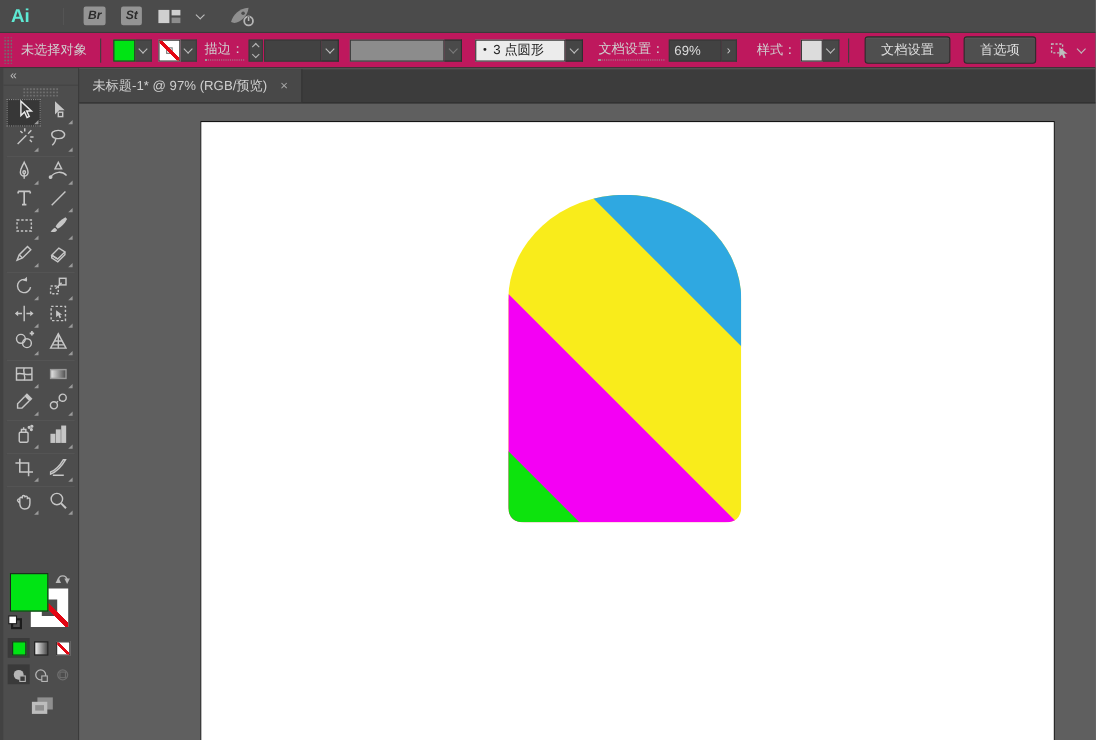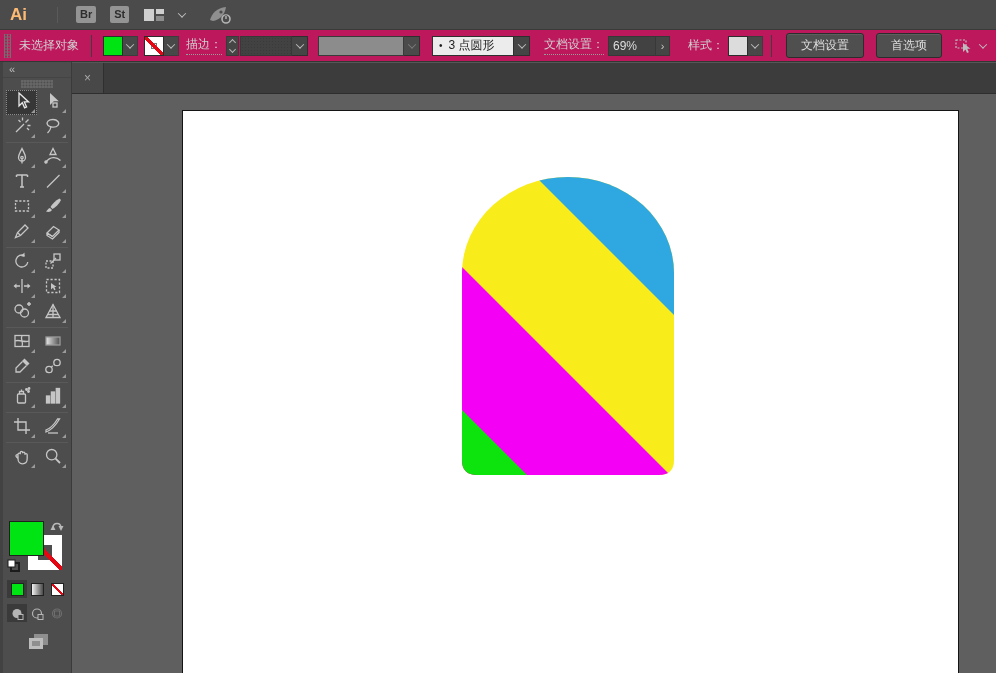--- a/index.html
+++ b/index.html
@@ -3,23 +3,23 @@
 <meta charset="utf-8">
 <style>
   * { box-sizing: border-box; margin: 0; padding: 0; }
   html,body { width:996px; height:673px; overflow:hidden;
     font-family:"Liberation Sans", sans-serif; background:#4d4d4d; }
   .app { width:996px; height:673px; display:flex; flex-direction:column; }
 
   
   .menubar { height:30px; background:#4b4b4b; display:flex; align-items:center;
     border-bottom:1px solid #3a3a3a; flex:0 0 30px; }
-  .logo { color:#fdba74; font-weight:bold; font-size:17px; padding:0 12px 0 10px; letter-spacing:0; }
+  .logo { color:#5eead4; font-weight:bold; font-size:17px; padding:0 12px 0 10px; letter-spacing:0; }
   .menu-item { color:#e2e2e2; font-size:13px; padding:0 13px; height:30px; line-height:30px; cursor:default; }
-  .menubar-right { display:flex; align-items:center; margin-left:18px; gap:14px; }
+  .menubar-right { display:flex; align-items:center; margin-left:18px; gap:14px;font-style:italic; }
   .mb-sep { width:1px; height:16px; background:#3e3e3e; border-right:1px solid #5a5a5a; margin-right:4px;}
   .badge-btn { background:#949494; color:#2d2d2d; font-weight:bold; font-size:11px;
     padding:2px 4px; border-radius:2px; line-height:13px; }
   .chev { display:inline-block; width:6px; height:6px; border-right:1.5px solid #bdbdbd;
     border-bottom:1.5px solid #bdbdbd; transform:rotate(45deg) translate(-1px,-1px); }
   .ws-icon svg, .gpu-icon svg { display:block; }
 
   
   .controlbar { height:32px; background:#be185d; border-bottom:1px solid #353535;
     display:flex; align-items:center; font-size:12px; color:#cfcfcf; flex:0 0 32px; padding-left:2px; }
@@ -518,20 +518,21 @@
             <rect x="4" y="8" width="14" height="11" fill="#bdbdbd"></rect>
             <rect x="7" y="11" width="8" height="5" fill="#8f8f8f"></rect>
           </svg>
         </span>
       </div>
     </div>
 
     <div class="canvas">
       <div class="tabbar">
         <div class="tab">
+          <span>未标题-1* @ 97% (RGB/预览)</span>
           <span class="tab-close">×</span>
         </div>
       </div>
       <div class="viewport">
         <div class="artboard">
           <svg id="artwork" width="212" height="298" viewBox="461 176 212 298">
             <defs>
               <clipPath id="arch">
                 <path d="M461 272 A106 96 0 0 1 673 272 L673 459 Q673 474 658 474 L476 474 Q461 474 461 459 Z"></path>
               </clipPath>

